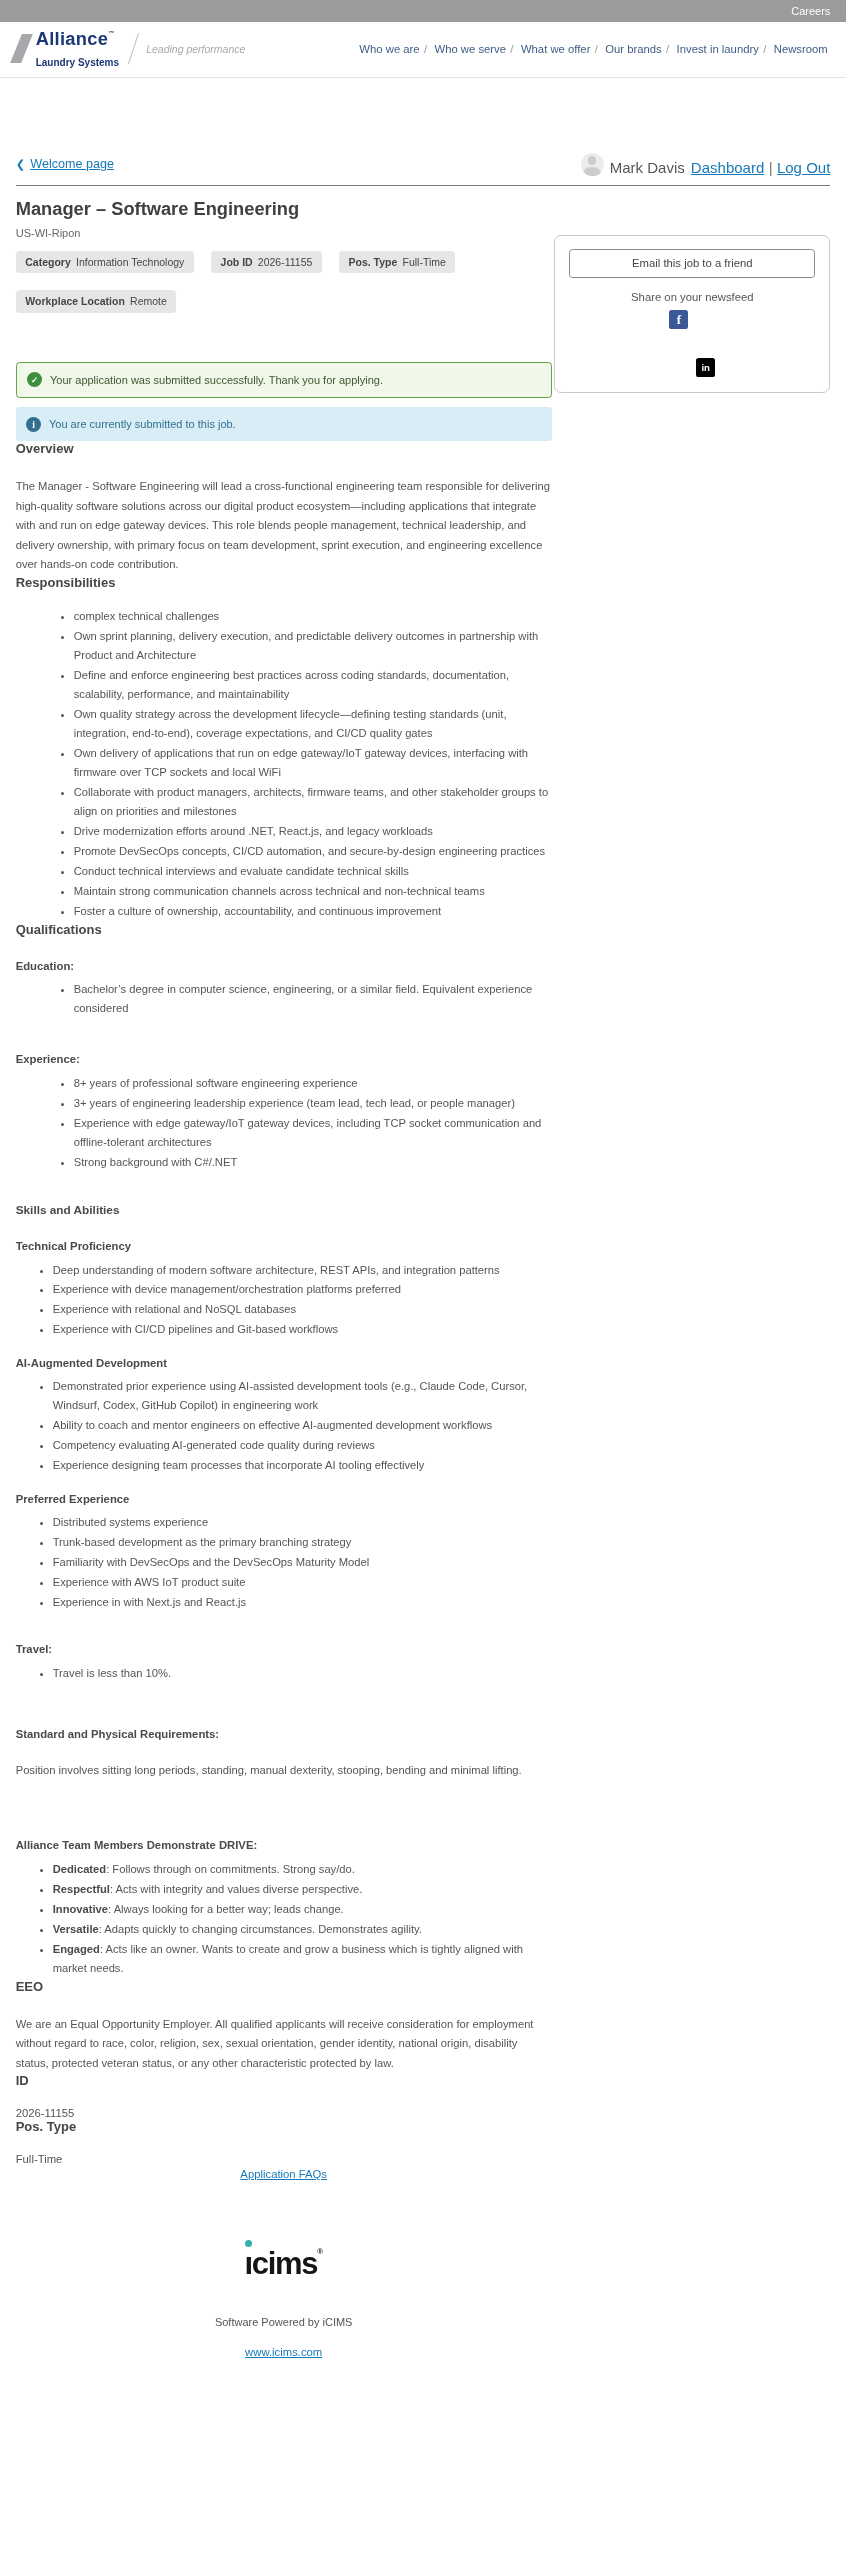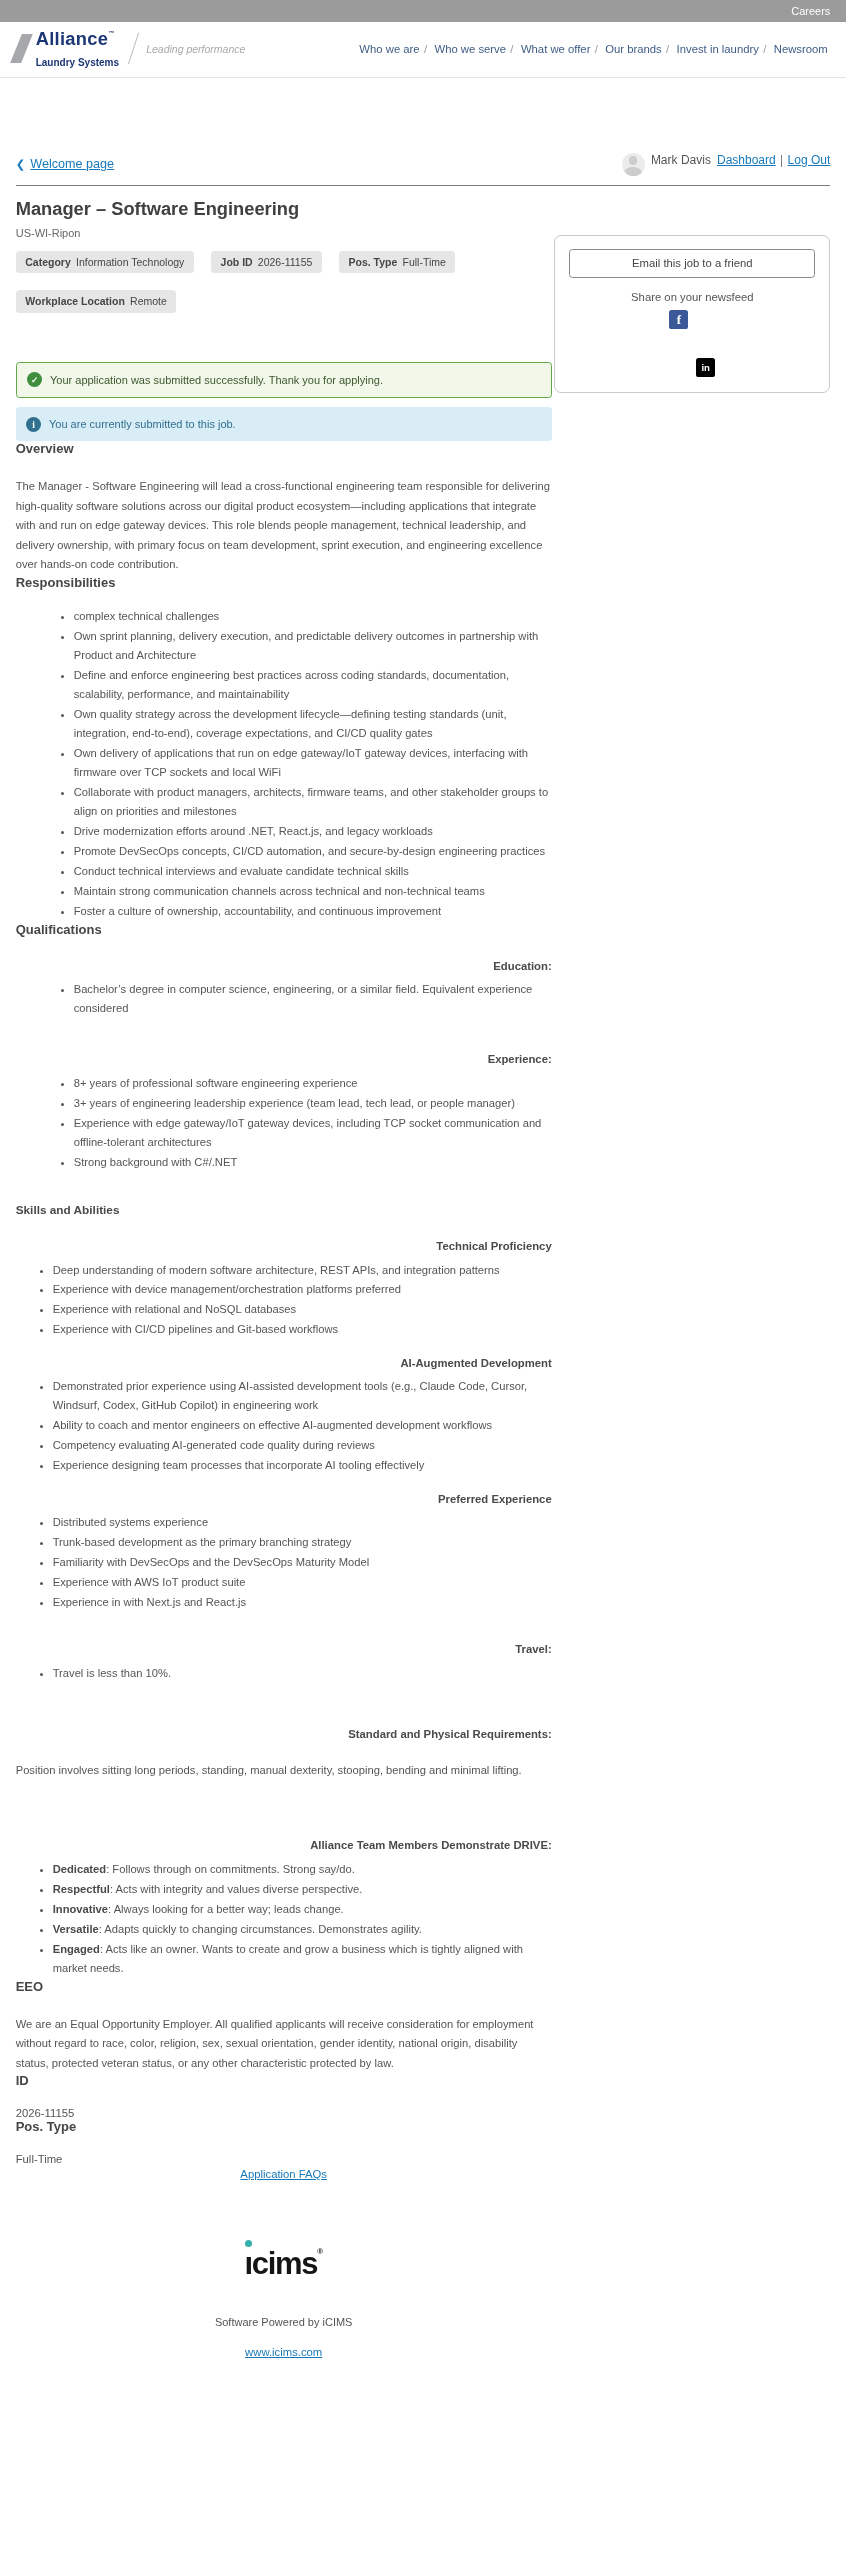--- a/index.html
+++ b/index.html
@@ -39,21 +39,21 @@
   .nav .sep { color: #9a9a9a; margin: 0 1.7px; }
 
   
   .user-row {
     margin-top: 75px; padding: 0 15.7px;
     display: flex; justify-content: space-between; align-items: center;
   }
   .back-link { color: #1779ba; font-size: 12.6px; text-decoration: none; display: inline-flex; align-items: center; }
   .back-link .chev { font-size: 11.3px; margin-right: 5.2px; text-decoration: none; }
   .back-link .lbl { text-decoration: underline; }
-  .user-info { display: flex; align-items: flex-start; font-size: 12px; color: #555; }
+  .user-info { display: flex; align-items: flex-end; font-size: 15px; color: #555; }
   .avatar { width: 23px; height: 23px; border-radius: 50%; background: #ececec; position: relative; overflow: hidden; margin-right: 6.1px; }
   .avatar::before { content: ""; position: absolute; top: 3.5px; left: 7px; width: 8.7px; height: 8.7px; border-radius: 50%; background: #cdcdcd; }
   .avatar::after { content: ""; position: absolute; top: 14px; left: 2.6px; width: 17.4px; height: 12.2px; border-radius: 50%; background: #cdcdcd; }
   .user-info a { color: #1779ba; text-decoration: underline; }
   .user-info .pipe { color: #777; margin: 0 4.4px; }
   .user-info .uname { margin-right: 6.1px; }
 
   .main-rule { border: none; border-top: 0.9px solid #7d7d7d; margin: 9.6px 15.7px 0; }
 
   
@@ -100,21 +100,21 @@
   .ic-info { background: #31708f; font-family: "Liberation Serif", serif; }
 
   
   h2.section { font-size: 13px; font-weight: bold; color: #464646; margin: 0; }
   .mt-ov { margin-top: 22px; }
   p.body { font-size: 11.2px; color: #555; line-height: 1.74; margin: 21px 0 0; }
   ul { margin: 17.4px 0 0; font-size: 11.2px; color: #555; line-height: 1.7; }
   ul.deep { padding-left: 58px; }
   ul.shallow { padding-left: 37px; }
   ul li { margin-bottom: 0.9px; }
-  .sub-label { font-weight: bold; font-size: 11.3px; color: #4a4a4a; text-align: right; }
+  .sub-label { font-weight: bold; font-size: 11.3px; color: #4a4a4a; }
   .drive b { color: #4a4a4a; }
 
   .resp-head { margin-top: 19px; }
   .qual-head { margin-top: 23px; }
   .edu-label { margin-top: 23px; }
   .exp-label { margin-top: 35px; }
   .skills-head { font-size: 11.8px; font-weight: bold; margin-top: 31px; color: #4a4a4a; }
   .group-label { margin-top: 17.4px; }
   .group-label-first { margin-top: 23px; }
   ul.tight { margin-top: 8.7px; }

